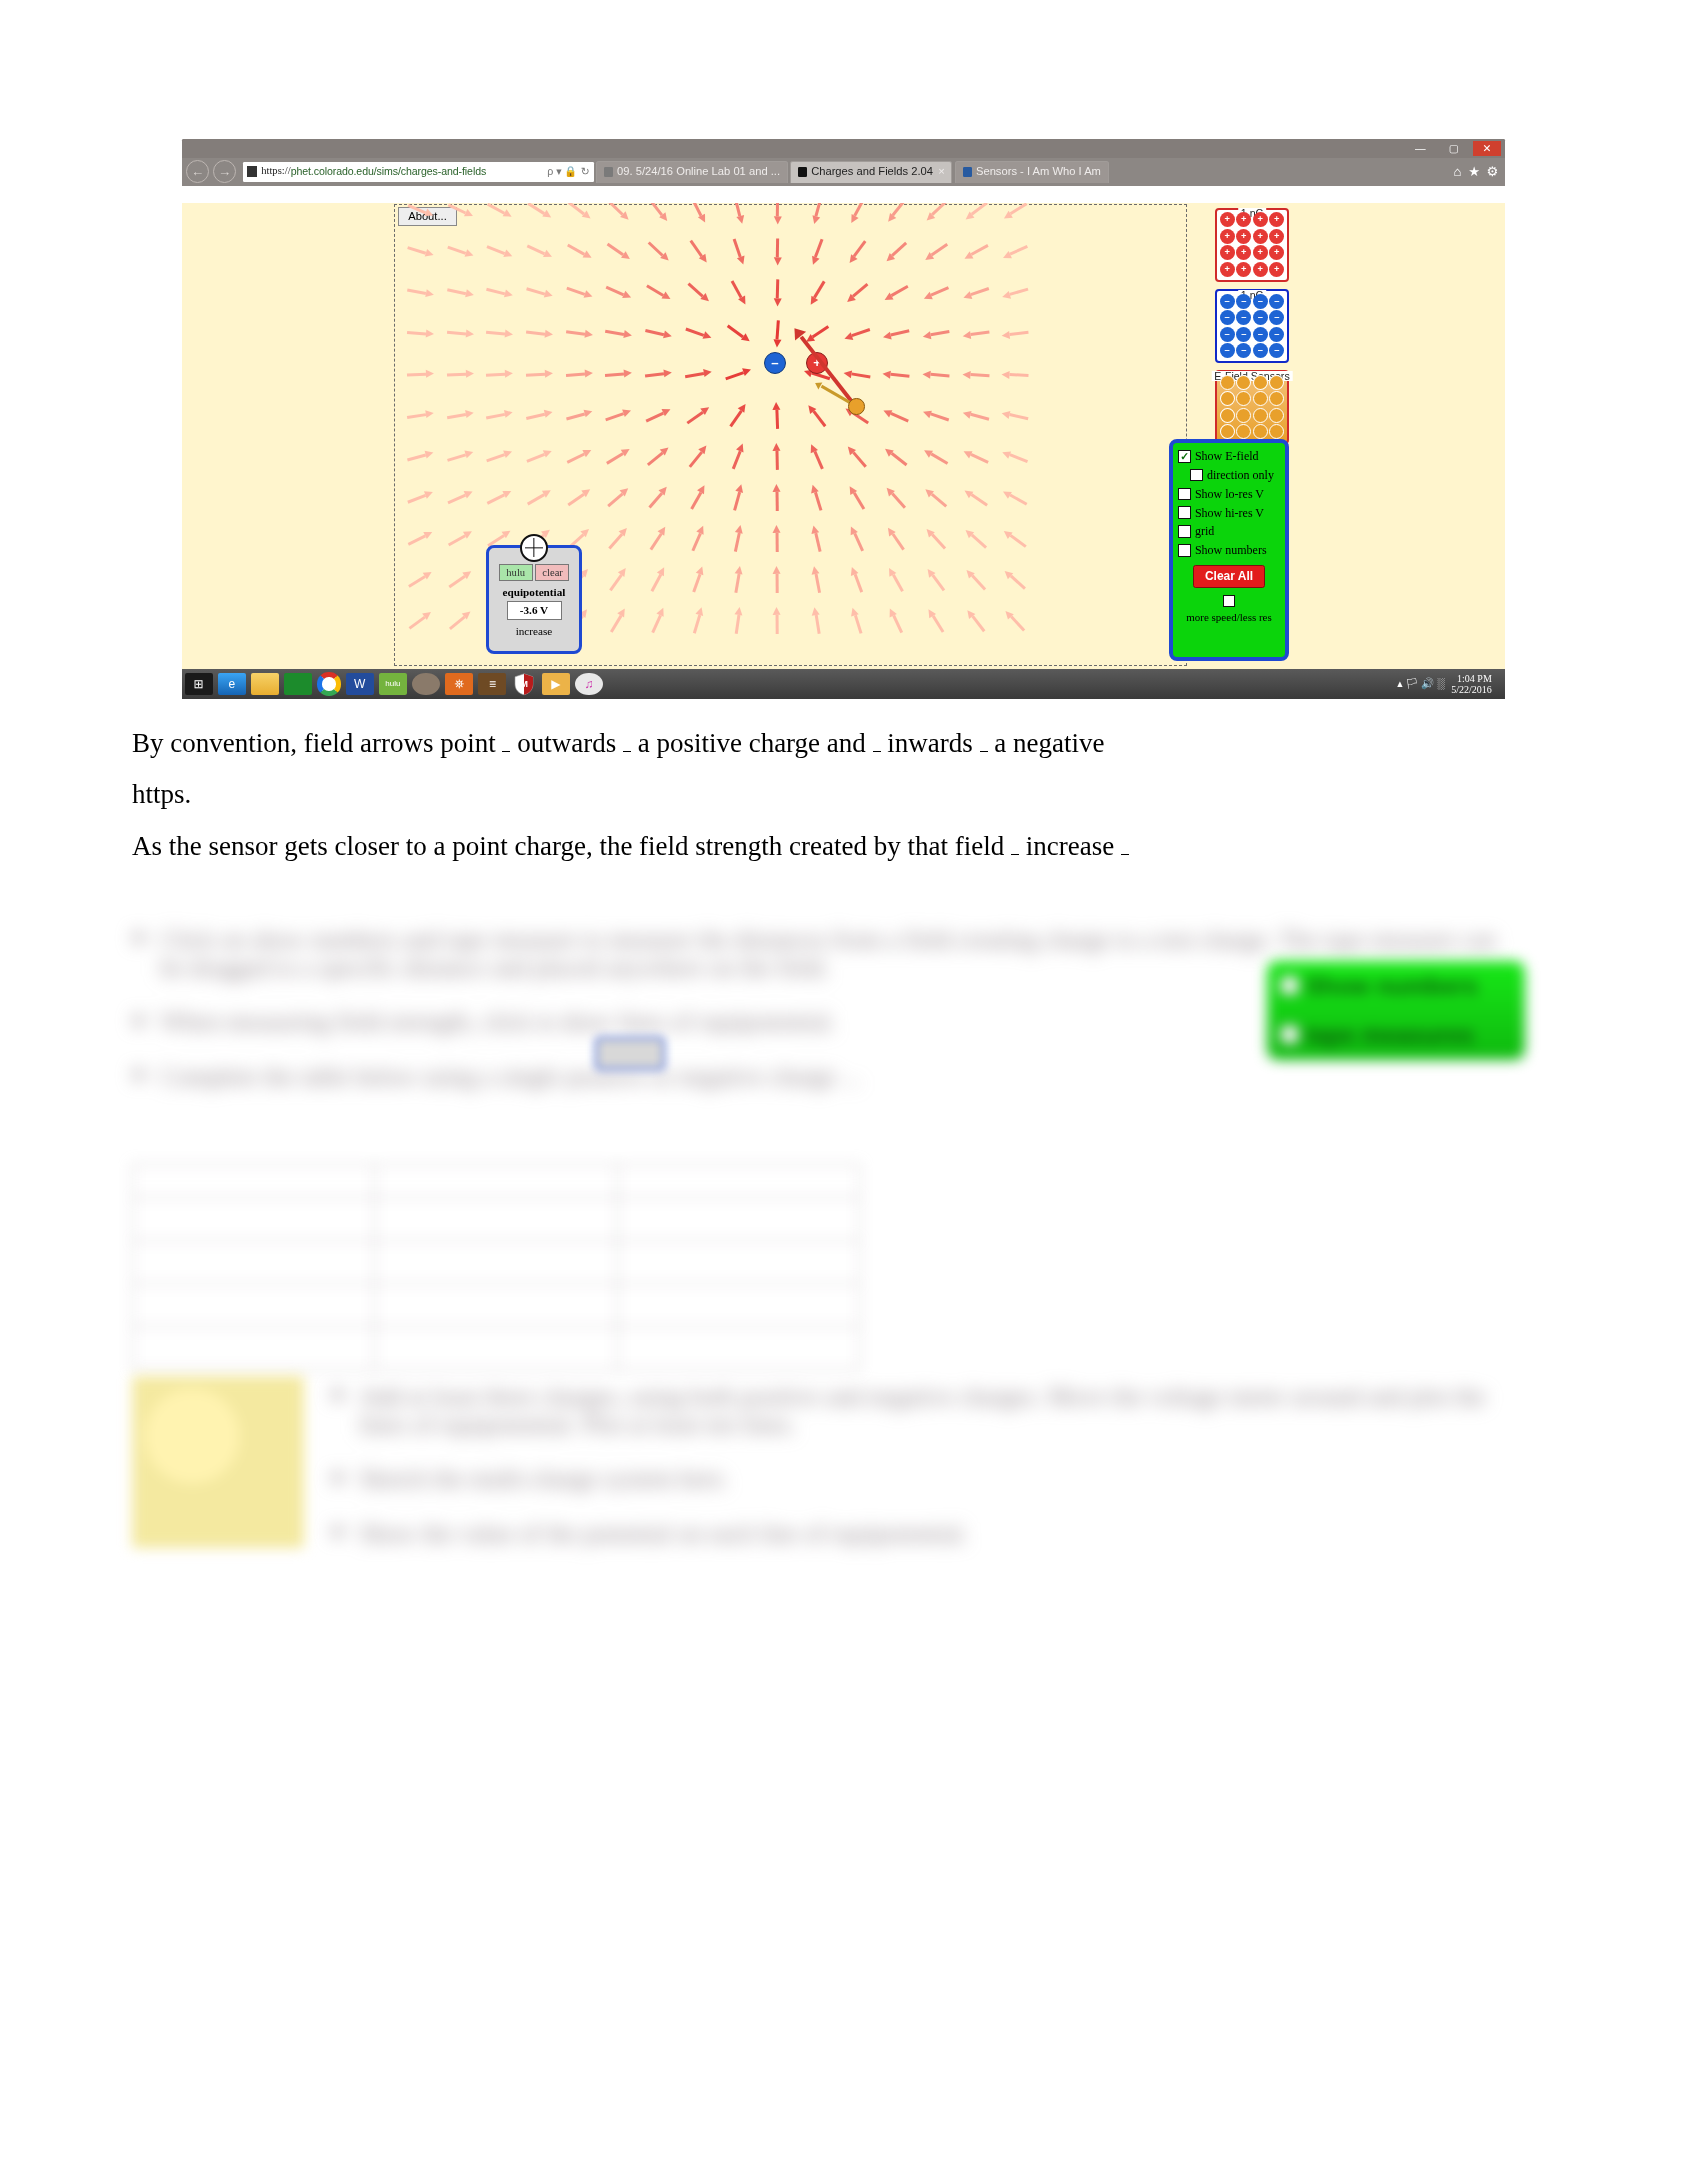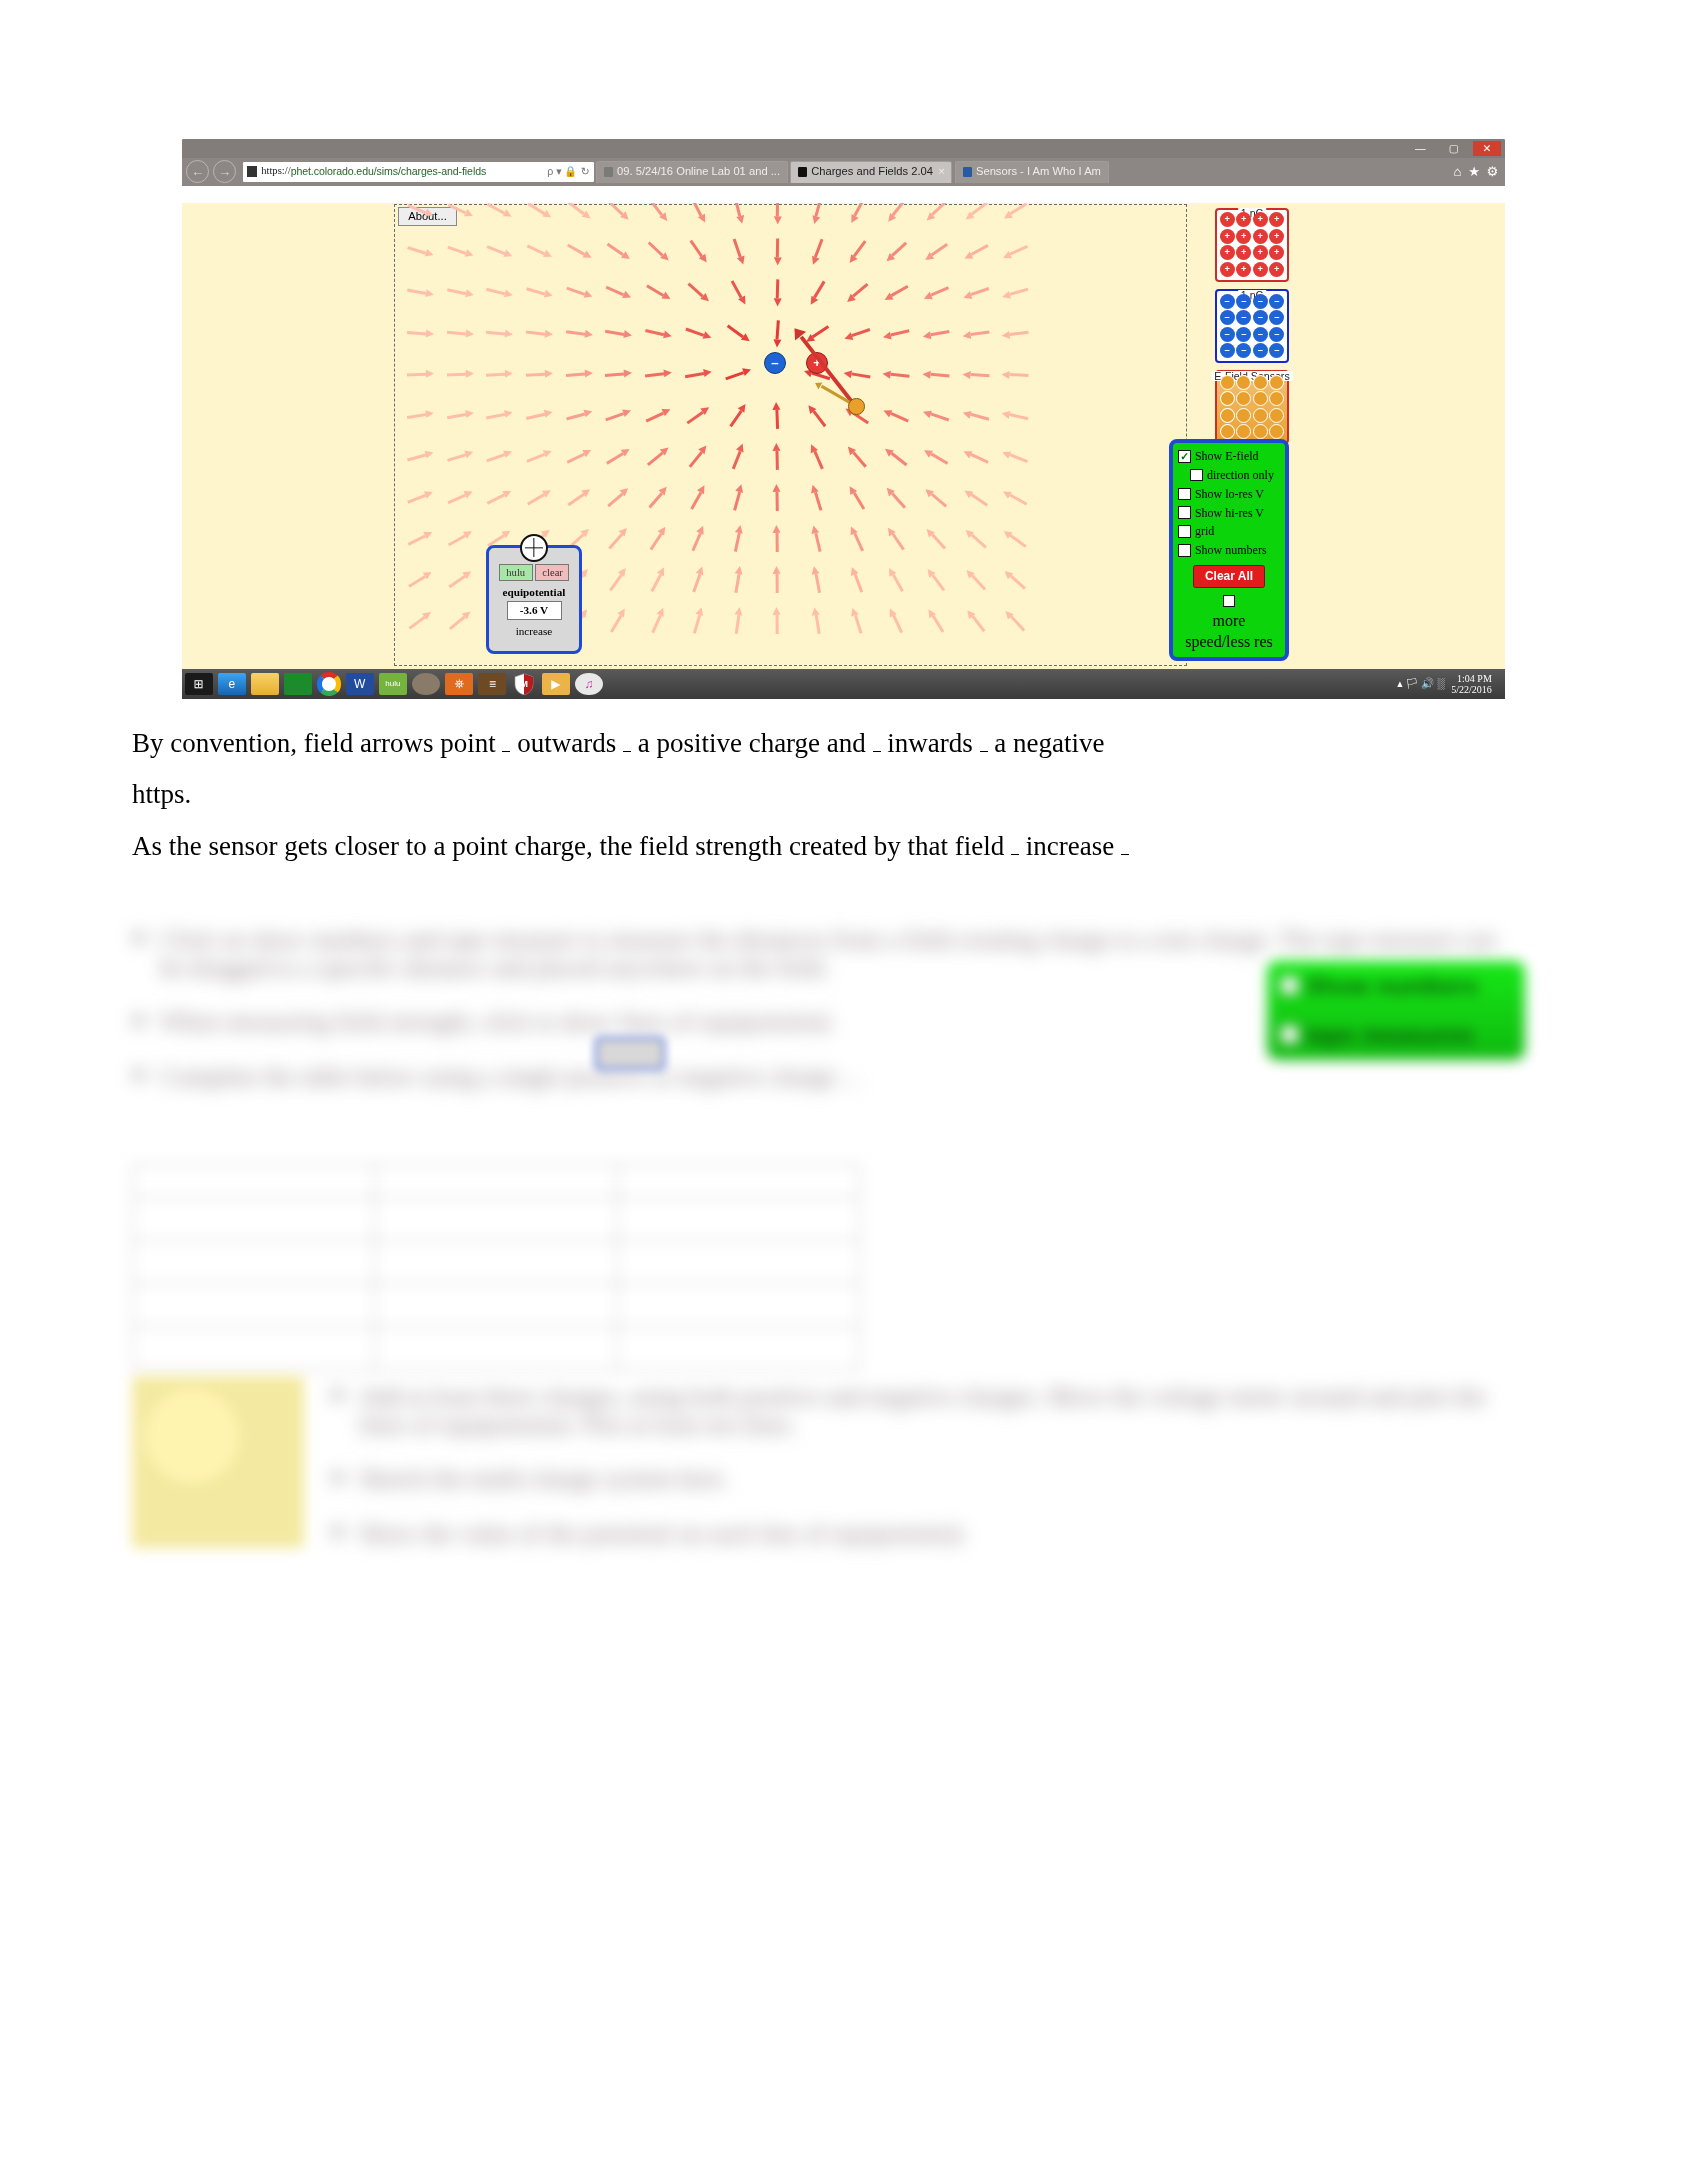--- a/index.html
+++ b/index.html
@@ -64,21 +64,21 @@
   .dots span{border-radius:50%;display:flex;align-items:center;justify-content:center;font:700 9.3px/1 Arial;color:#fff}
   .srcpos .dots span{background:#e53935}
   .srcneg .dots span{background:#1e64d4}
   .srcsen .dots span{background:#e8a02b;border:0.7px solid #fff;box-sizing:border-box}
   
   .optpanel{position:absolute;right:216px;bottom:8px;width:120px;height:222px;background:#0bd40b;border:4px solid #1e49d2;border-radius:8px;padding:5.3px;box-sizing:border-box;font:12px/1.35 Georgia,serif;color:#000}
   .optpanel .row{display:flex;align-items:center;margin-bottom:2.6px}
   .optpanel .cb{width:10.6px;height:10.6px;border:0.7px solid #111;background:#fff;margin-right:4px;display:flex;align-items:center;justify-content:center}
   .optpanel .cb.checked::after{content:"✓";color:#0a6d0a;font:700 10.6px/1 Arial}
   .clearall{margin:6.6px auto 0;display:block;width:70px;height:21px;background:#e21c1c;color:#fff;border:0.7px solid #7c0f0f;border-radius:2.6px;font:700 12px/20px Arial;text-align:center}
-  .morespeed{margin-top:6.6px;text-align:center;font-size:16px}
+  .morespeed{margin-top:6.6px;text-align:center;font-size:11px}
   .morespeed .cb{margin:0 auto 2.6px}
   
   .vtool{position:absolute;left:304px;bottom:14.6px;width:90px;height:103px;background:#d8d8d8;border:3.3px solid #1e49d2;border-radius:8px}
   .vtool .ring{position:absolute;left:50%;top:-14.6px;width:24px;height:24px;border:2px solid #111;border-radius:50%;background:#fff;transform:translateX(-50%)}
   .vtool .ring::before,.vtool .ring::after{content:"";position:absolute;background:#111}
   .vtool .ring::before{left:50%;top:2.6px;width:1.3px;height:18.5px;transform:translateX(-50%)}
   .vtool .ring::after{top:50%;left:2.6px;height:1.3px;width:18.5px;transform:translateY(-50%)}
   .vtool .btns{display:flex;justify-content:center;gap:2.6px;margin-top:16px}
   .vtool .btns button{width:34px;height:17px;font:10.6px/1 "Segoe UI";background:#d0d0d0;border:0.7px solid #777;color:#333}
   .vtool .btns button.plot{background:#a9e5a9}

